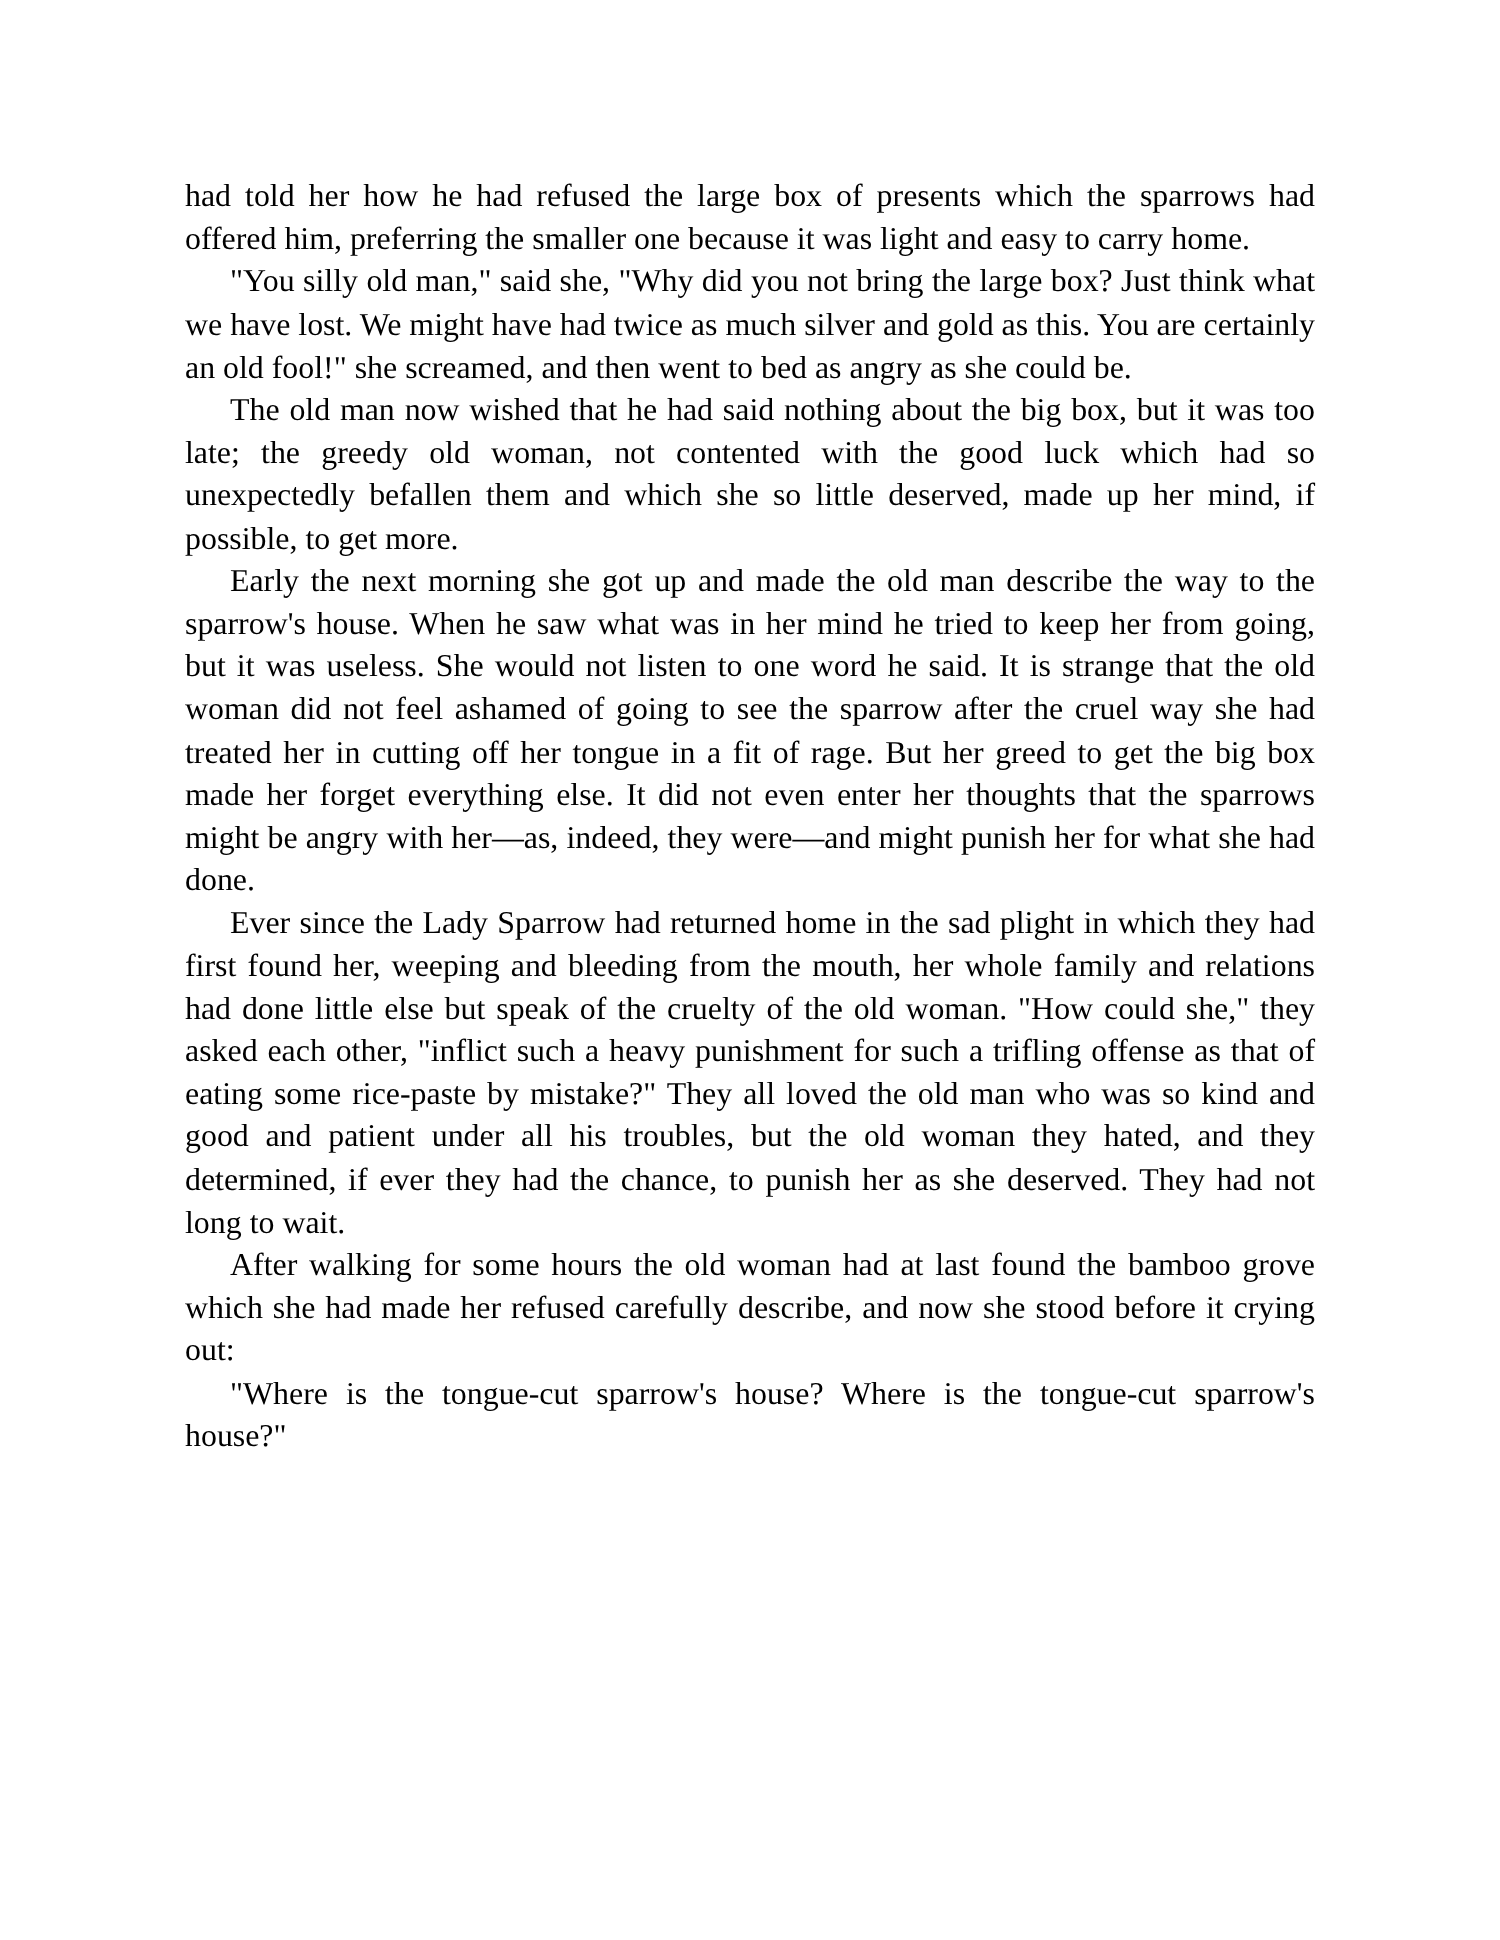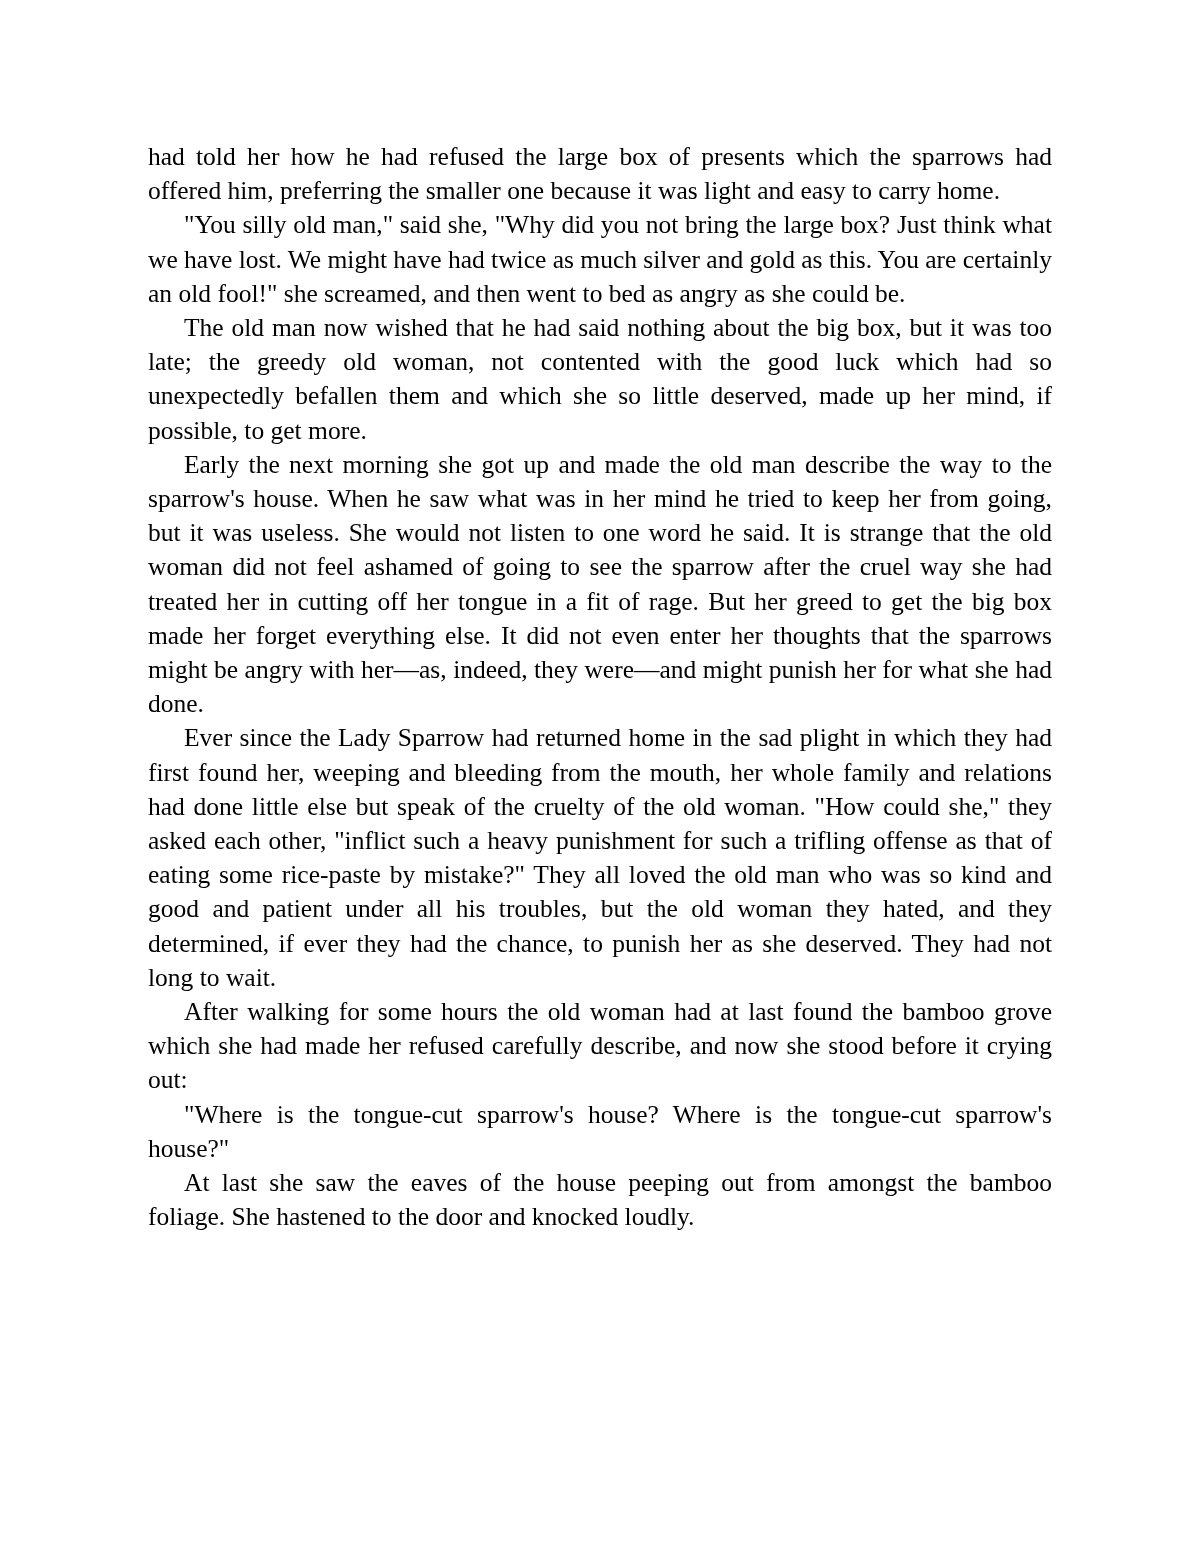--- a/index.html
+++ b/index.html
@@ -40,15 +40,14 @@
 
 <div class="page">
   <div class="body-text">
     <p class="no-indent">had told her how he had refused the large box of presents which the sparrows had offered him, preferring the smaller one because it was light and easy to carry home.</p>
     <p>"You silly old man," said she, "Why did you not bring the large box? Just think what we have lost. We might have had twice as much silver and gold as this. You are certainly an old fool!" she screamed, and then went to bed as angry as she could be.</p>
     <p>The old man now wished that he had said nothing about the big box, but it was too late; the greedy old woman, not contented with the good luck which had so unexpectedly befallen them and which she so little deserved, made up her mind, if possible, to get more.</p>
     <p>Early the next morning she got up and made the old man describe the way to the sparrow's house. When he saw what was in her mind he tried to keep her from going, but it was useless. She would not listen to one word he said. It is strange that the old woman did not feel ashamed of going to see the sparrow after the cruel way she had treated her in cutting off her tongue in a fit of rage. But her greed to get the big box made her forget everything else. It did not even enter her thoughts that the sparrows might be angry with her—as, indeed, they were—and might punish her for what she had done.</p>
     <p>Ever since the Lady Sparrow had returned home in the sad plight in which they had first found her, weeping and bleeding from the mouth, her whole family and relations had done little else but speak of the cruelty of the old woman. "How could she," they asked each other, "inflict such a heavy punishment for such a trifling offense as that of eating some rice-paste by mistake?" They all loved the old man who was so kind and good and patient under all his troubles, but the old woman they hated, and they determined, if ever they had the chance, to punish her as she deserved. They had not long to wait.</p>
     <p>After walking for some hours the old woman had at last found the bamboo grove which she had made her refused carefully describe, and now she stood before it crying out:</p>
     <p>"Where is the tongue-cut sparrow's house? Where is the tongue-cut sparrow's house?"</p>
-    <p>At last she saw the eaves of the house peeping out from amongst the bamboo foliage. She hastened to the door and knocked loudly.</p>
   </div>
 </div>
 
 </body></html>

